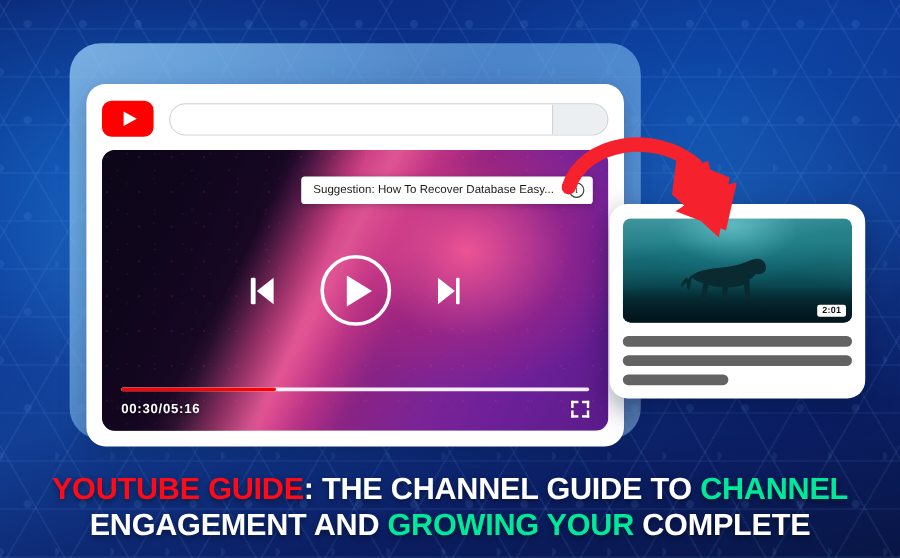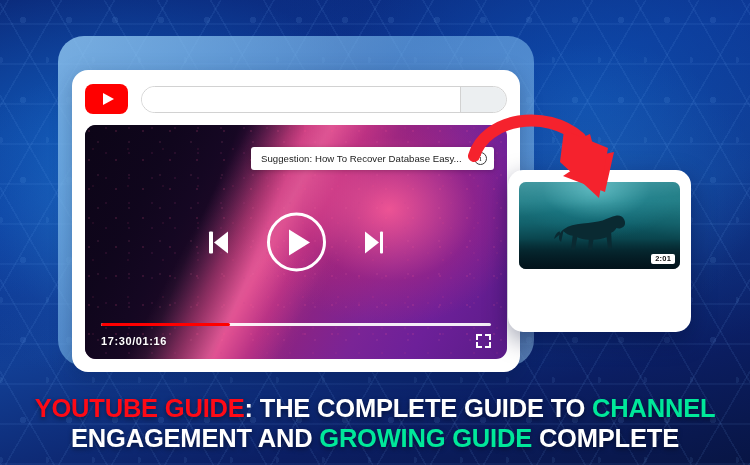--- a/index.html
+++ b/index.html
@@ -286,27 +286,27 @@
     left:468px; top:110px;
     width:165px; height:100px;
     z-index:8;
     pointer-events:none;
   }
 
   
   #suggested-card {
     position:absolute;
     left:508px; top:170px;
-    width:183px; height:162px;
+    width:213px; height:162px;
     background:#ffffff;
     border-radius:15px;
     padding:12px 11px;
     box-shadow:0 8px 24px rgba(0,10,50,0.40);
     z-index:7;
-    display:flex; flex-direction:row;
+    display:flex; flex-direction:column;
   }
   #suggested-thumb {
     position:relative;
     width:100%; height:87px;
     border-radius:7px;
     overflow:hidden;
     background:
       radial-gradient(ellipse 120px 70px at 48% 8%, rgba(120,220,225,0.55) 0%, rgba(30,130,145,0.25) 45%, rgba(0,0,0,0) 72%),
       linear-gradient(180deg, #0d6a73 0%, #126f78 22%, #0e5c66 48%, #07343c 78%, #04222a 100%);
     flex:0 0 auto;
@@ -415,21 +415,21 @@
             <div class="tri"></div>
             <div class="bar"></div>
           </div>
         </div>
 
         <div id="video-bottom">
           <div id="progress-track">
             <div id="progress-fill" style="width: 33%;"></div>
           </div>
           <div id="video-bottom-row">
-            <span id="video-time">17:30/01:16</span>
+            <span id="video-time">00:30/05:16</span>
             <div id="fullscreen-button">
               <i></i>
               <i></i>
               <i></i>
               <i></i>
             </div>
           </div>
         </div>
       </div>
 
@@ -458,17 +458,17 @@
       <div id="duration-badge">2:01</div>
     </div>
     <div id="suggested-lines">
       <div class="skel-line w-full"></div>
       <div class="skel-line w-full"></div>
       <div class="skel-line w-short"></div>
     </div>
   </div>
 
   <div id="headline">
-    <div class="headline-line" id="headline-line-1"><span class="hl-red">YOUTUBE GUIDE</span><span class="hl-white">: THE COMPLETE GUIDE TO </span><span class="hl-green">CHANNEL</span></div>
-    <div class="headline-line" id="headline-line-2"><span class="hl-white">ENGAGEMENT AND </span><span class="hl-green">GROWING GUIDE</span><span class="hl-white"> COMPLETE</span></div>
+    <div class="headline-line" id="headline-line-1"><span class="hl-red">YOUTUBE GUIDE</span><span class="hl-white">: THE CHANNEL GUIDE TO </span><span class="hl-green">CHANNEL</span></div>
+    <div class="headline-line" id="headline-line-2"><span class="hl-white">ENGAGEMENT AND </span><span class="hl-green">GROWING YOUR</span><span class="hl-white"> COMPLETE</span></div>
   </div>
 
 </div>
 
 </body></html>

